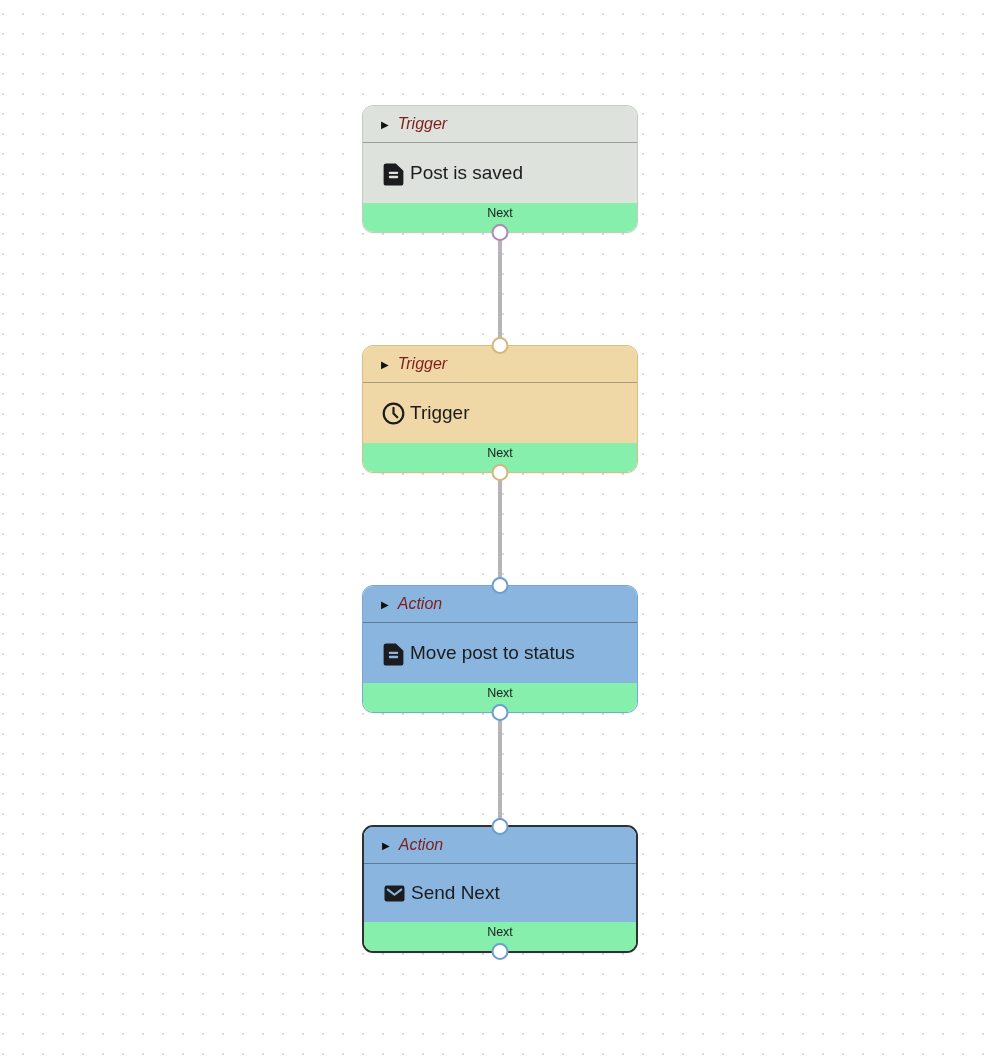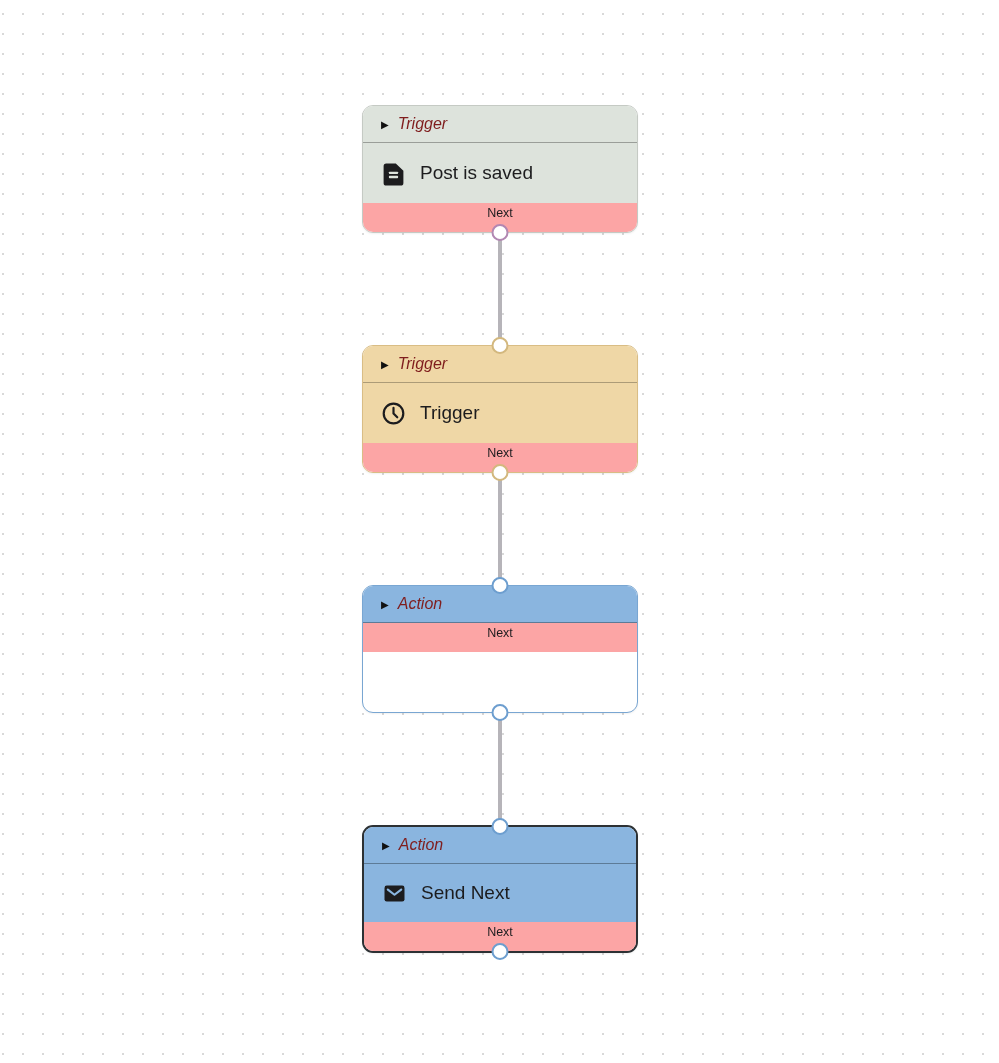--- a/index.html
+++ b/index.html
@@ -71,36 +71,36 @@
   .type-label {
     font-size: 16px;
     color: #7f1d1d;
     font-style: italic;
   }
   .node-body {
     flex: 1 1 auto;
     display: flex;
     align-items: center;
     padding-left: 18px;
-    gap: 14px;
+    gap: 4px;
   }
   .node-body .icon {
     width: 25px;
     height: 25px;
     display: inline-flex;
   }
   .node-title {
     font-size: 19px;
     color: #1c1c1e;
     white-space: nowrap;
   }
   .node-footer {
     flex: 0 0 29px;
     height: 29px;
-    background: #fca5a5;
+    background: #86efac;
     text-align: center;
     font-size: 12.5px;
     padding-top: 3px;
     box-sizing: border-box;
     color: #1d1d1f;
   }
 
   
   .node--trigger { border-color: #c5cac4; }
   .node--trigger .node-header, .node--trigger .node-body { background: #dde3dc; }
@@ -191,20 +191,30 @@
     <div class="port port-in"></div>
     <div class="port port-out"></div>
   </div>
 
   <div class="node node--action" style="top:585px">
     <div class="node-inner">
       <div class="node-header">
         <span class="tri">▶</span>
         <span class="type-label">Action</span>
       </div>
+      <div class="node-body">
+        <span class="icon">
+          <svg viewBox="0 0 24 24" width="25" height="25">
+            <path d="M5 2.5h9.2l7.3 6.8v11.7a2.5 2.5 0 0 1-2.5 2.5H5a2.5 2.5 0 0 1-2.5-2.5v-16A2.5 2.5 0 0 1 5 2.5z" fill="#1c1c1e"></path>
+            <rect x="7.6" y="10.2" width="8.8" height="2.3" rx="0.7" fill="#8ab5df"></rect>
+            <rect x="7.6" y="14.2" width="8.8" height="2.3" rx="0.7" fill="#8ab5df"></rect>
+          </svg>
+        </span>
+        <span class="node-title">Move post to status</span>
+      </div>
       <div class="node-footer">
         <span>Next</span>
       </div>
     </div>
     <div class="port port-in"></div>
     <div class="port port-out"></div>
   </div>
 
   <div class="node node--action node--selected" style="top:825px">
     <div class="node-inner">

